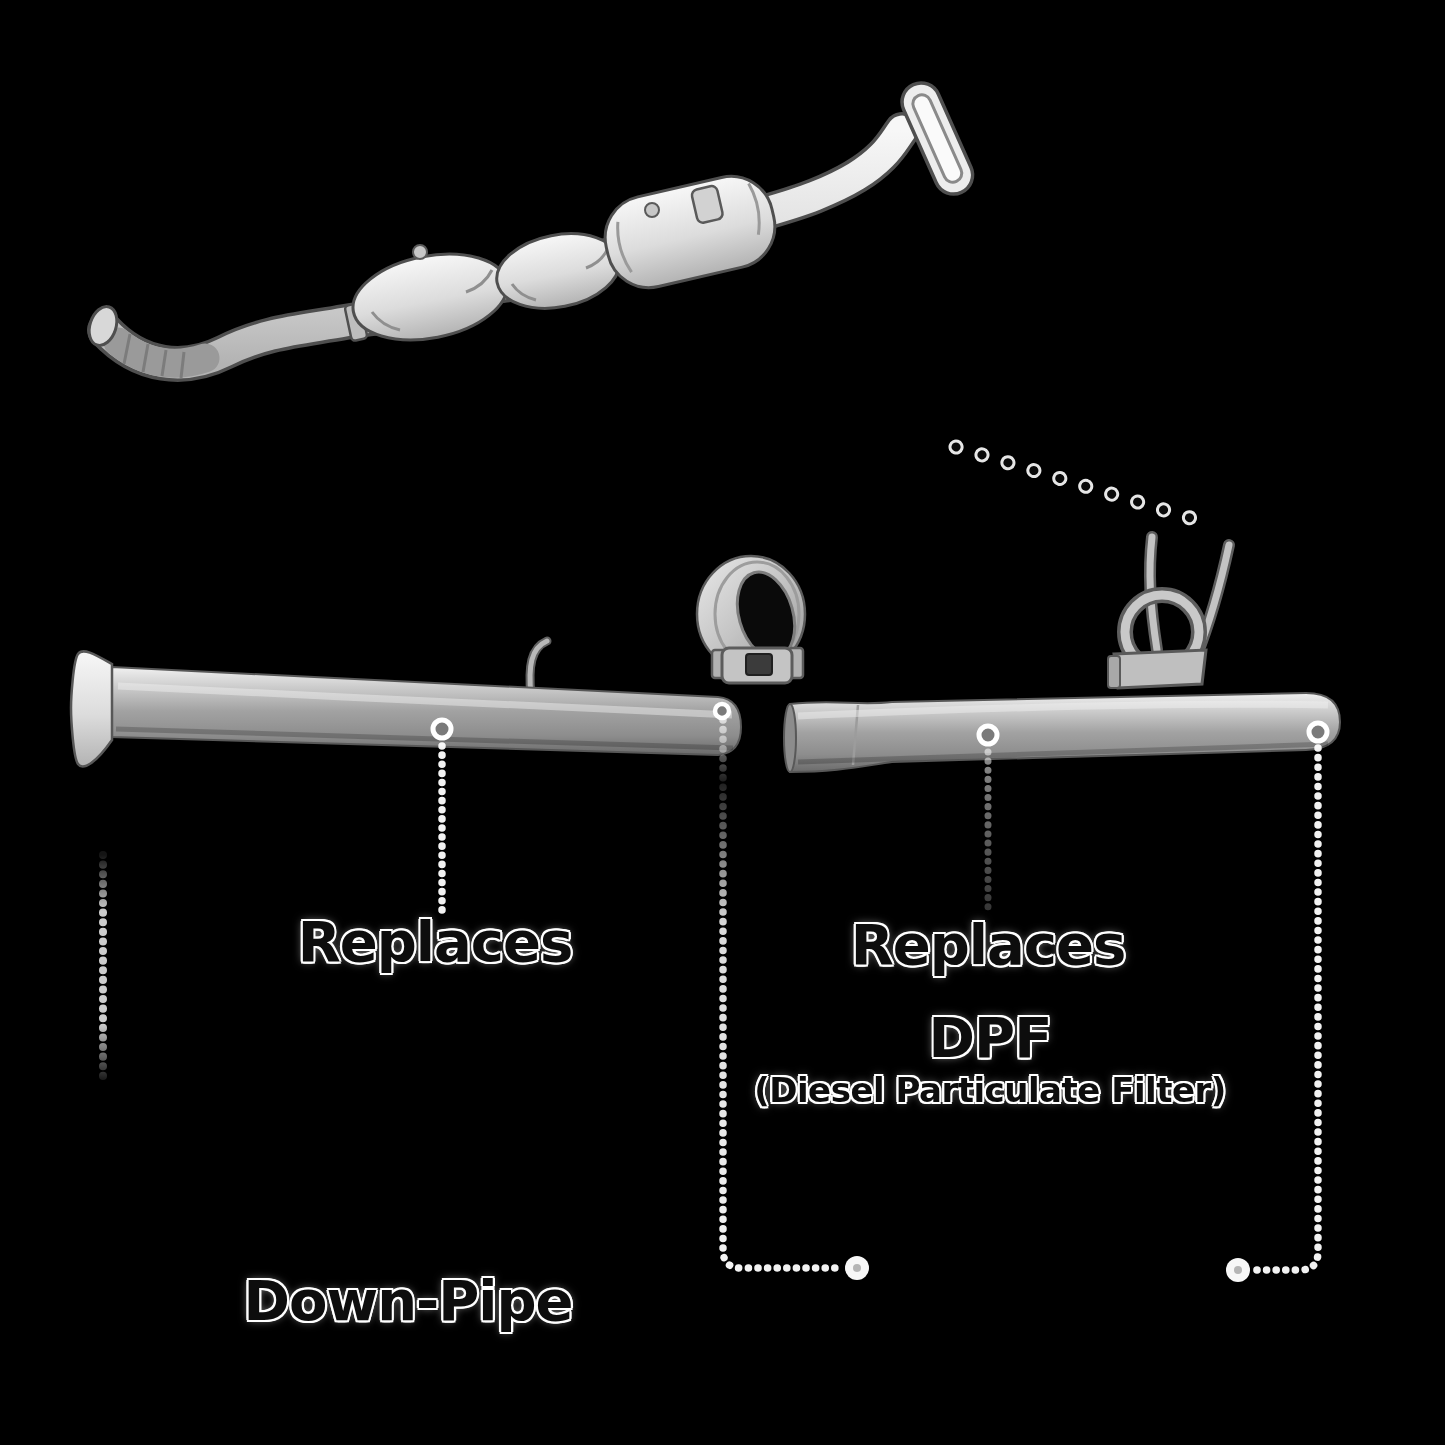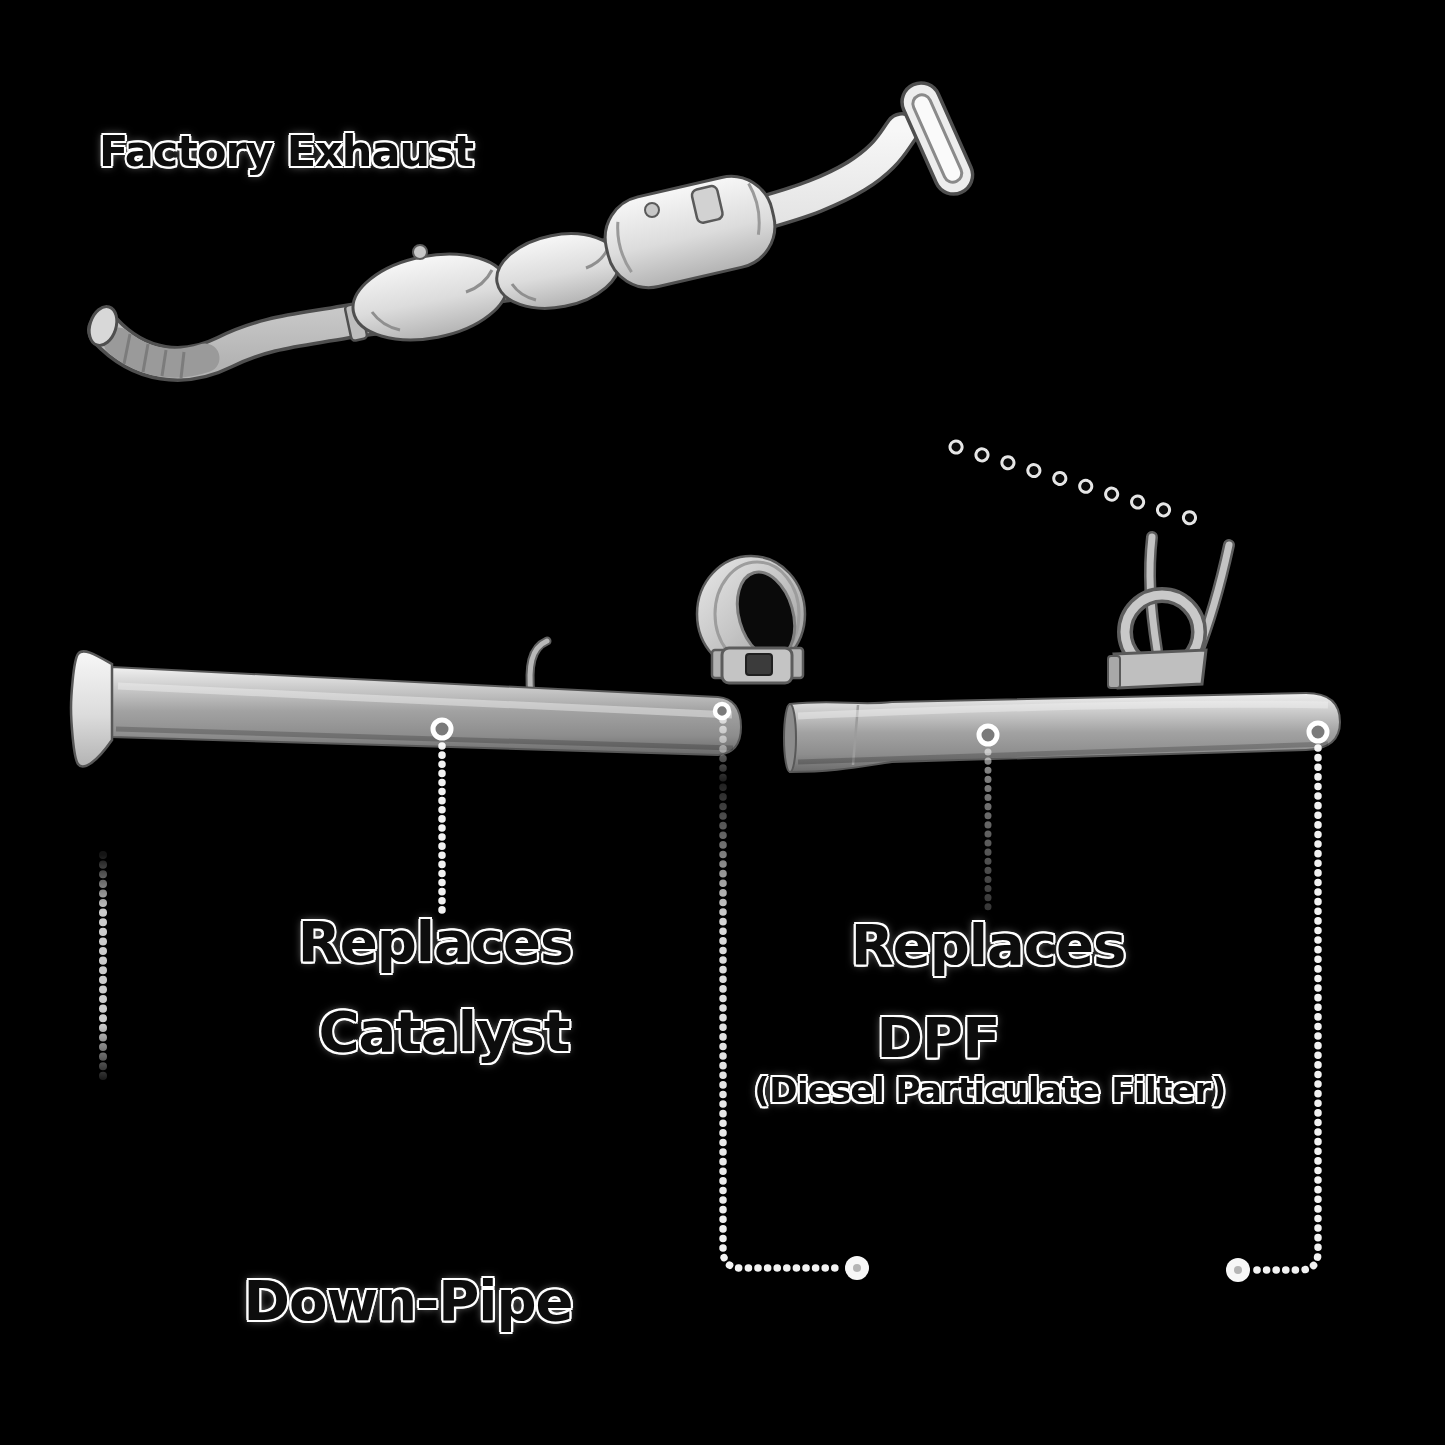--- a/index.html
+++ b/index.html
@@ -20,21 +20,21 @@
       0 2.2px 0 var(--halo), 0 -2.2px 0 var(--halo),
       1.6px 1.6px 0 var(--halo), -1.6px 1.6px 0 var(--halo),
       1.6px -1.6px 0 var(--halo), -1.6px -1.6px 0 var(--halo),
       0 0 10px rgba(255,255,255,.55);
   }
   .lbl.center{transform:translateX(-50%);}
   .lbl-factory{left:99px; top:130px; font-size:43px;}
   .lbl-rep-cat {left:435px; top:914px; font-size:56px;}
   .lbl-catalyst{left:444px; top:1004px; font-size:56px;}
   .lbl-rep-dpf {left:988px; top:917px; font-size:56px;}
-  .lbl-dpf     {left:938px; top:1010px; font-size:56px;}
+  .lbl-dpf     {left:990px; top:1010px; font-size:56px;}
   .lbl-paren   {left:990px; top:1073px; font-size:34px; letter-spacing:-0.5px;}
   .lbl-bolts1  {left:408px; top:1181px; font-size:56px;}
   .lbl-bolts2  {left:408px; top:1273px; font-size:56px;}
   .lbl-clamps  {left:1046px; top:1230px; font-size:56px;}
 </style>
 </head>
 <body>
 
 <div class="stage">
 
@@ -167,24 +167,22 @@
   </g>
 
   <g>
     <circle cx="442" cy="729" r="9" fill="#7a7a7a" stroke="#ffffff" stroke-width="5"></circle>
     <circle cx="722" cy="711" r="7" fill="#7a7a7a" stroke="#ffffff" stroke-width="4.5"></circle>
     <circle cx="988" cy="735" r="9" fill="#7a7a7a" stroke="#ffffff" stroke-width="5"></circle>
     <circle cx="1318" cy="732" r="9" fill="#7a7a7a" stroke="#ffffff" stroke-width="5"></circle>
   </g>
 </svg>
 
-  <div class="lbl lbl-factory">Factory Exhaust</div>
 
   <div class="lbl center lbl-rep-cat">Replaces</div>
-  <div class="lbl center lbl-catalyst">Catalyst</div>
 
   <div class="lbl center lbl-rep-dpf">Replaces</div>
   <div class="lbl center lbl-dpf">DPF</div>
   <div class="lbl center lbl-paren">(Diesel Particulate Filter)</div>
 
   <div class="lbl center lbl-bolts2">Down-Pipe</div>
 
 </div>
 
 </body></html>

